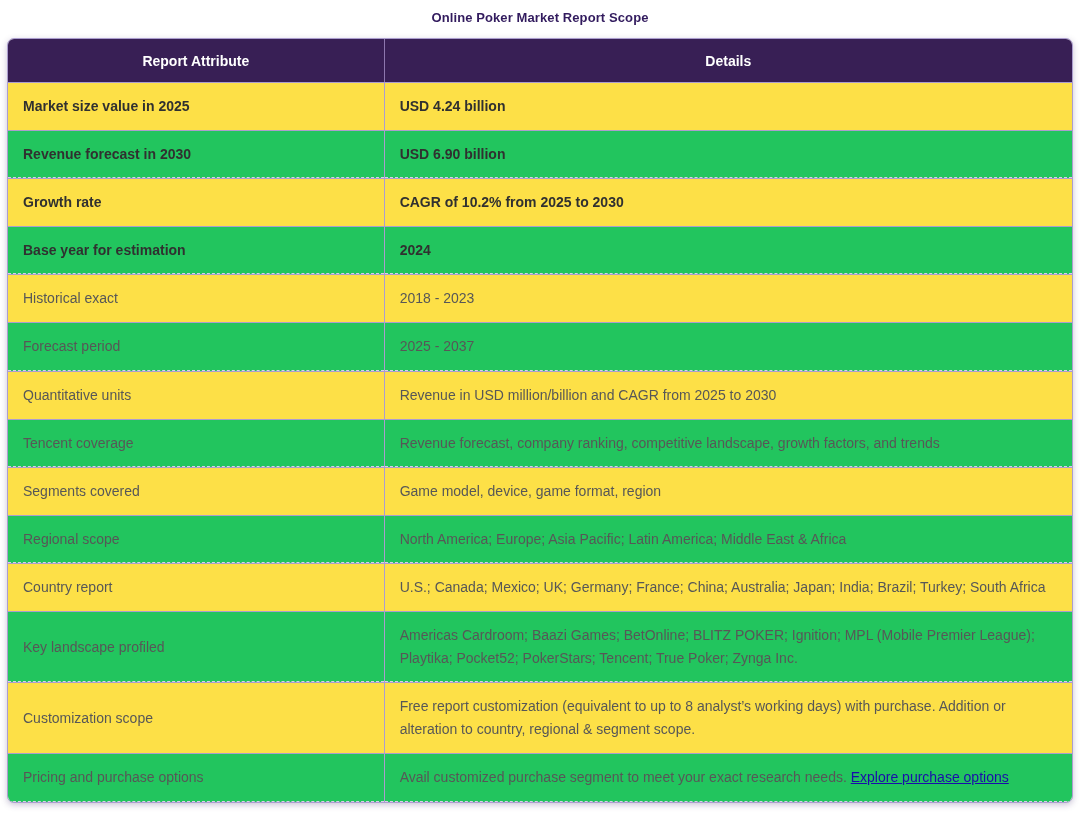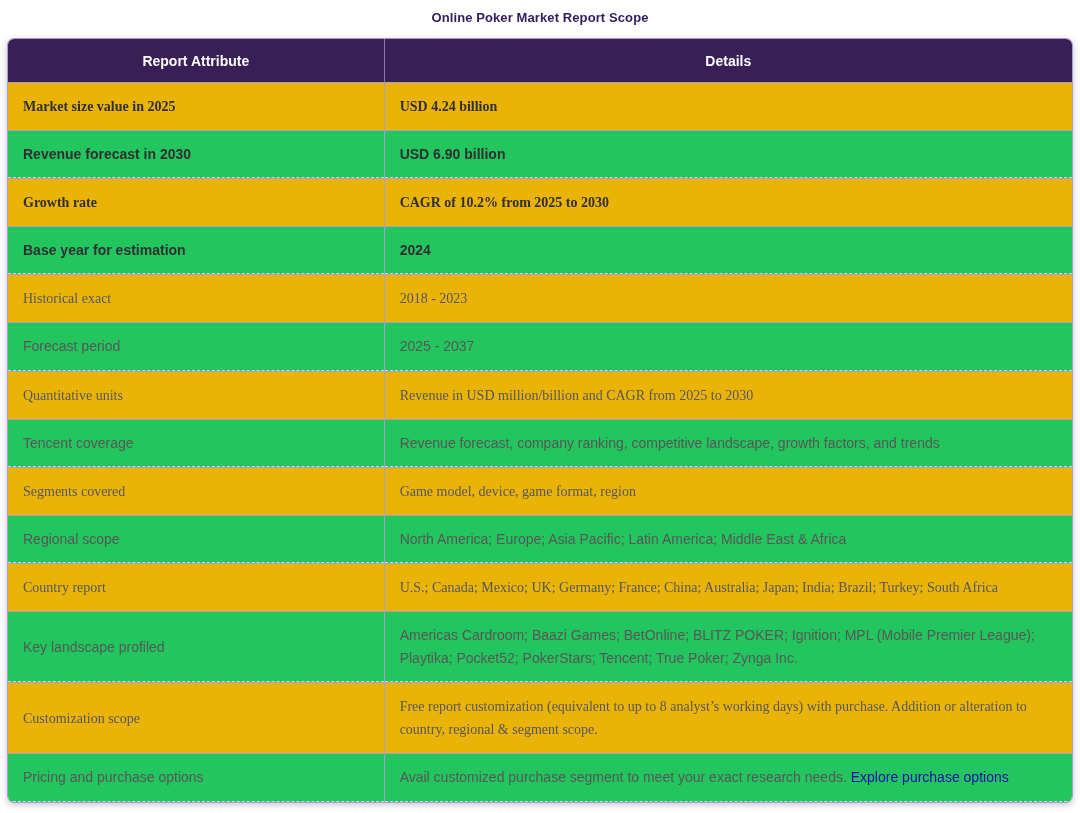--- a/index.html
+++ b/index.html
@@ -45,31 +45,32 @@
   col.c-attr { width: 35.4%; }
   col.c-det  { width: 64.6%; }
   tbody td {
     padding: 12px 15px;
     line-height: 1.65;
     border-top: 1px solid #ab9dce;
     vertical-align: middle;
     position: relative;
   }
   tbody td:first-child { border-right: 1px solid #ab9dce; }
-  tr.alt td { background: #eab308; font-family: Liberation Serif, serif; }
+  tr.alt td { background: #fde047; }
   tr.w td { background: #22c55e; }
   tr.w td::after {
     content: "";
     position: absolute;
     left: 0; right: 0; bottom: 0;
     border-bottom: 1px dashed #d8d0e8;
   }
   tr.strong td { color: #303030; font-weight: bold; }
   a.detail-link {
     color: #1a0dab;
+    text-decoration: underline;
     cursor: pointer;
   }
 </style>
 </head>
 <body>
 
 <div class="page">
   <h1 class="page-title">Online Poker Market Report Scope</h1>
 
   <div class="table-wrap">

